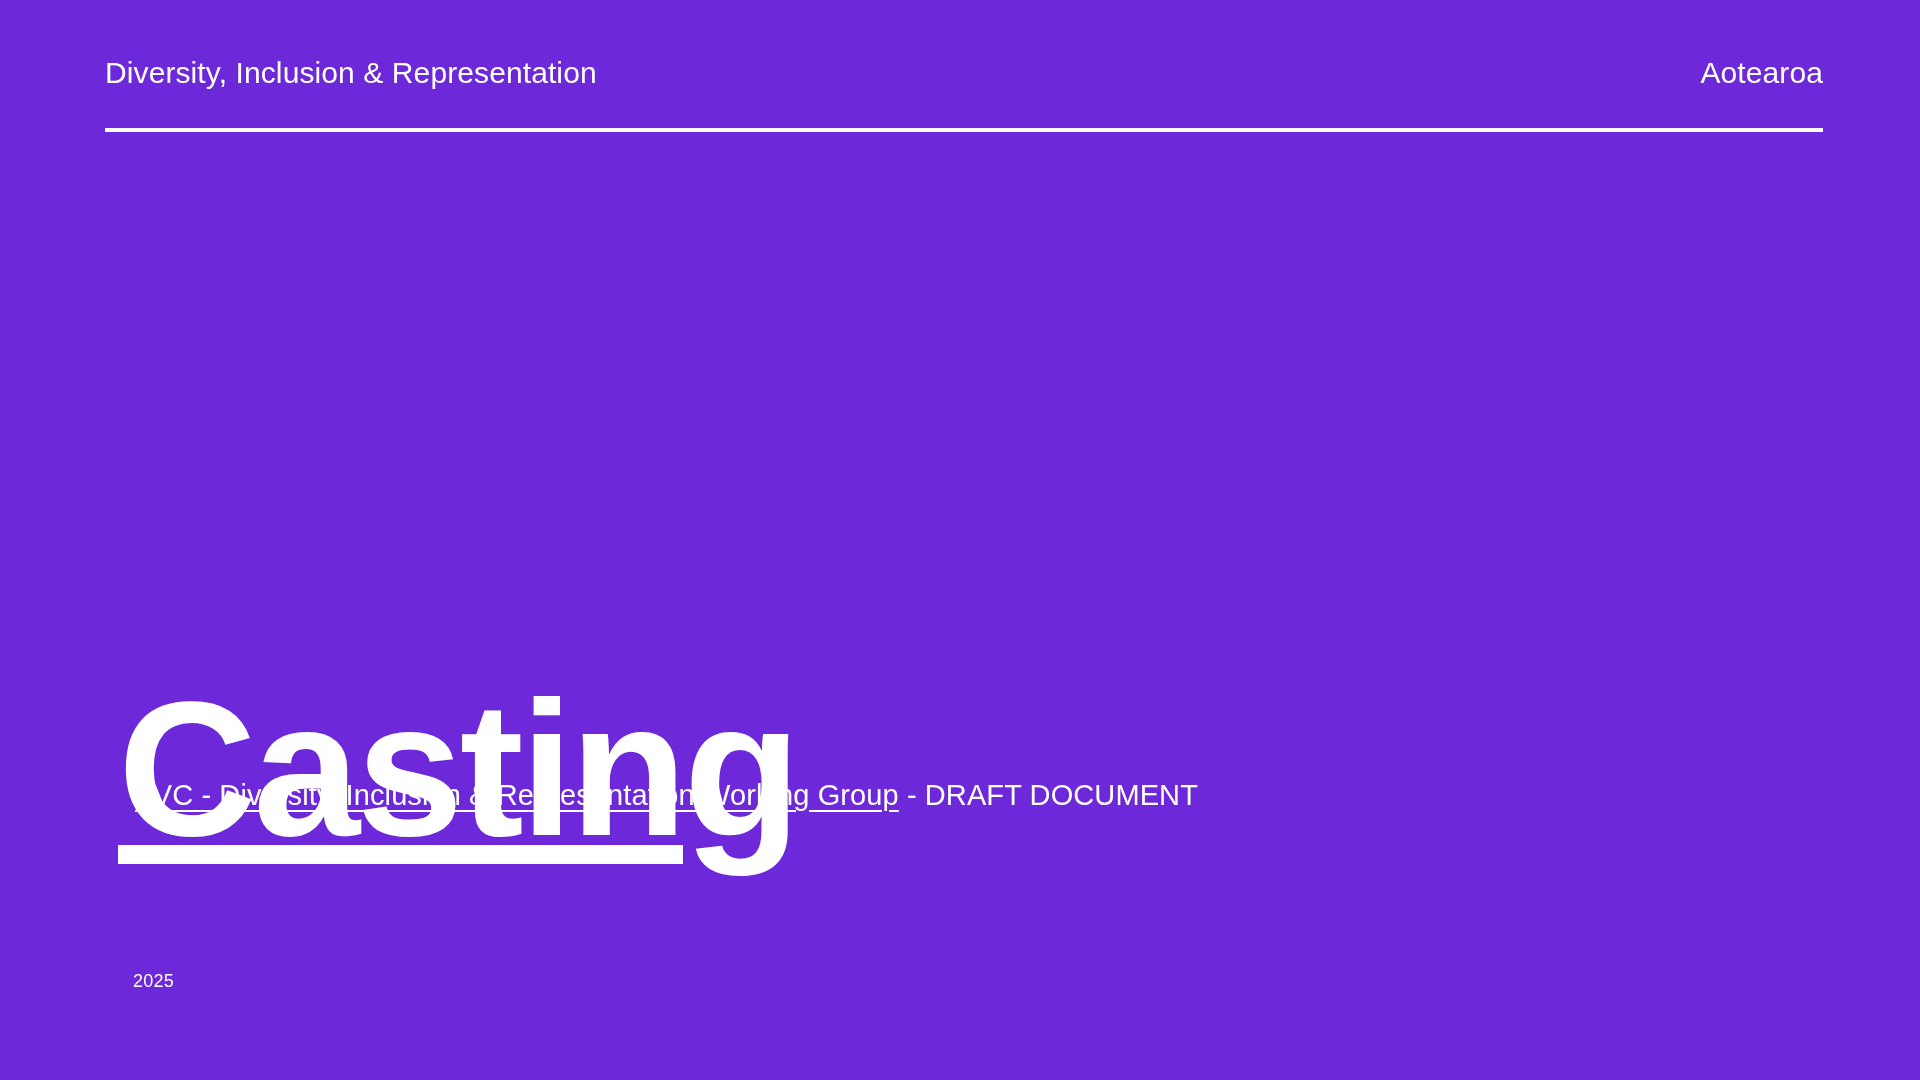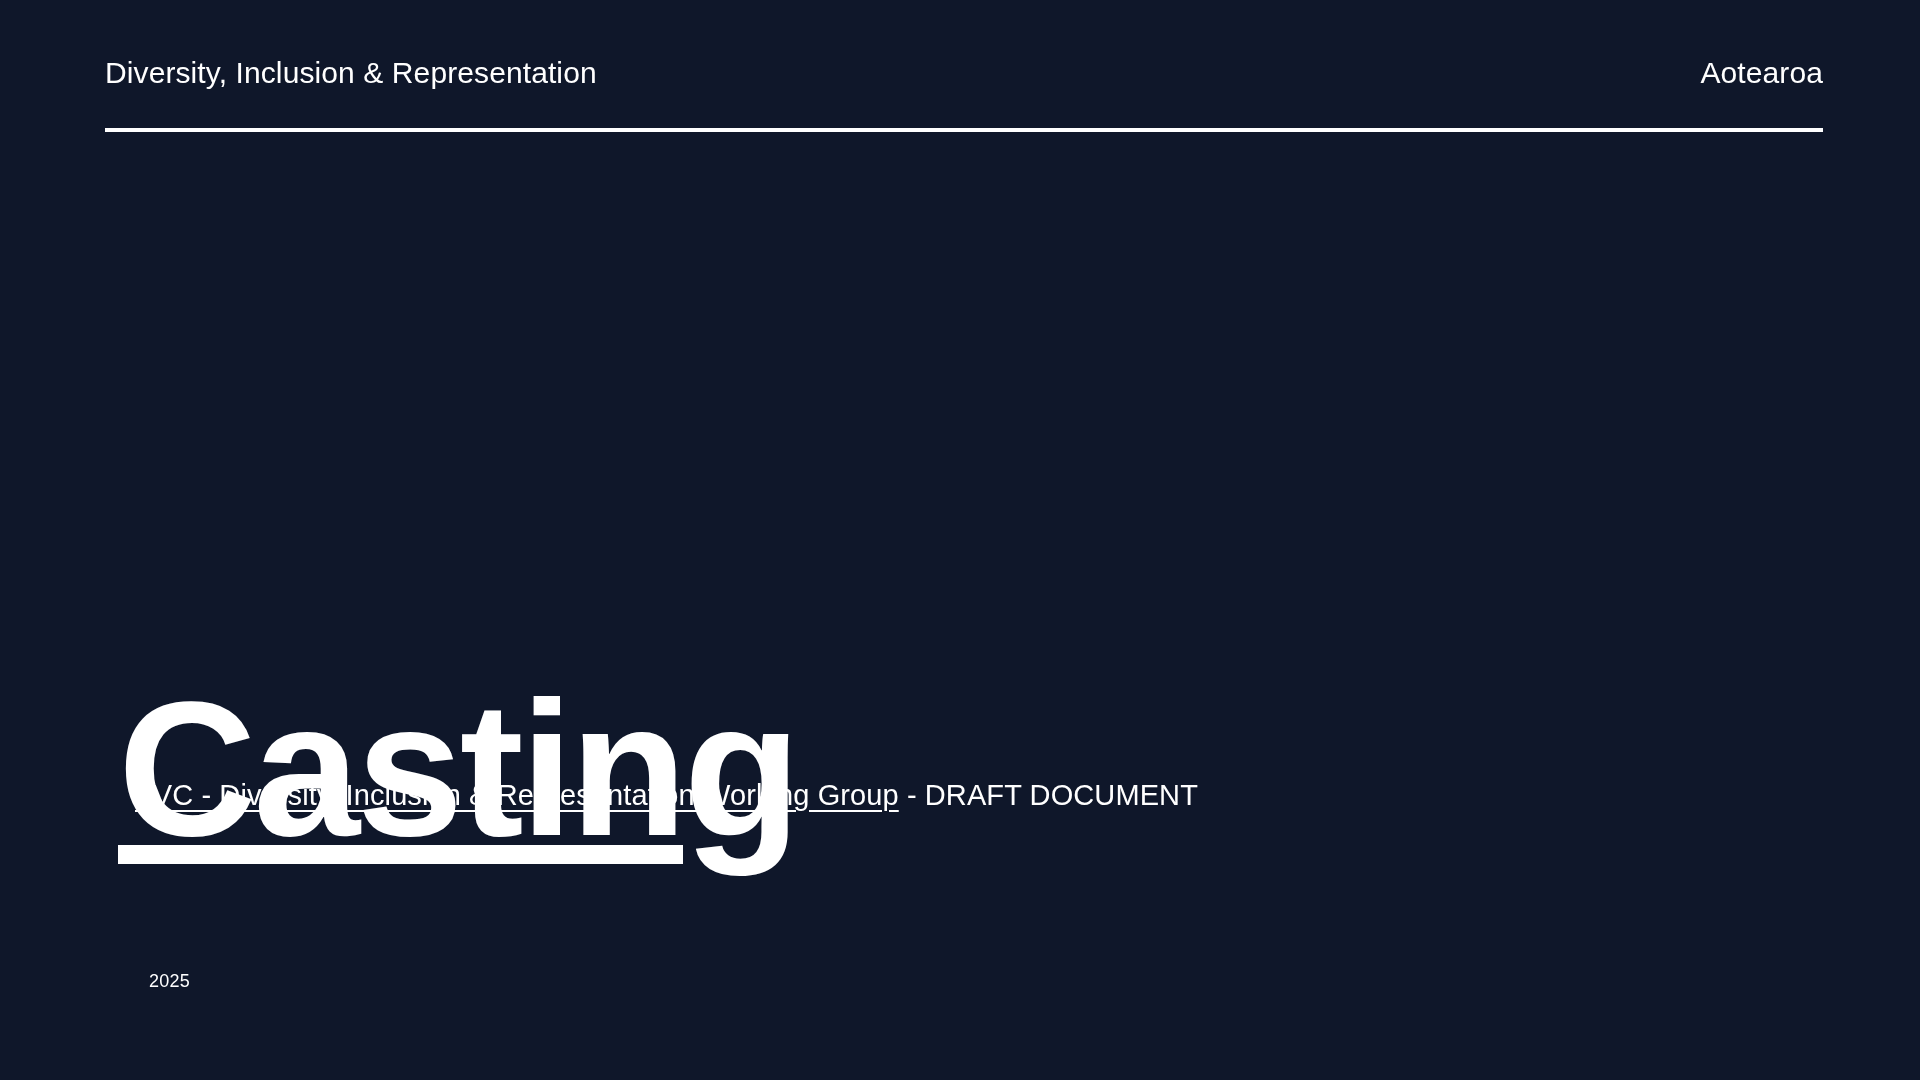--- a/index.html
+++ b/index.html
@@ -6,21 +6,21 @@
   html, body {
     margin: 0;
     padding: 0;
     background: #3f3f3f;
   }
 
   .slide {
     position: relative;
     width: 1920px;
     height: 1080px;
-    background: #0f172a;
+    background: #6d28d9;
     overflow: hidden;
     font-family: "Liberation Sans", "DejaVu Sans", sans-serif;
     -webkit-font-smoothing: antialiased;
   }
 
   
   .header {
     position: absolute;
     left: 105px;
     top: 58px;
@@ -95,21 +95,20 @@
   
   .year {
     position: absolute;
     left: 133px;
     top: 972px;
     color: #ffffff;
     font-size: 18px;
     font-weight: 400;
     letter-spacing: 0.2px;
     line-height: 1;
-    margin-left: 16px;
   }
 </style>
 </head>
 <body>
 
 <div class="slide">
 
   <div class="header">
     <div class="header-left">Diversity, Inclusion &amp; Representation</div>
     <div class="header-right">Aotearoa</div>

